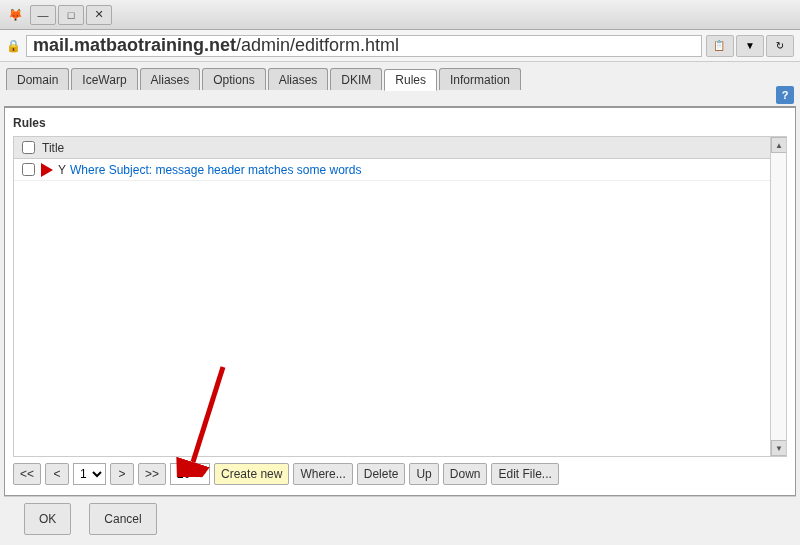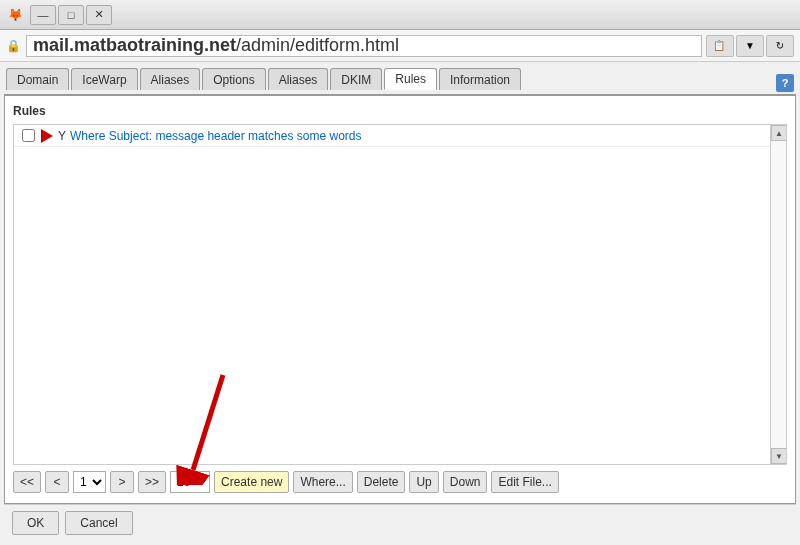--- a/index.html
+++ b/index.html
@@ -93,24 +93,24 @@
       background: #f0f0f0;
       padding: 4px;
       height: calc(545px - 30px - 32px);
       display: flex;
       flex-direction: column;
     }
 
     
     .tabs {
       display: flex;
-      align-items: flex-start;
+      align-items: flex-end;
       border-bottom: 1px solid #999;
       background: #f0f0f0;
-      padding: 2px 2px 4px 2px;
+      padding: 2px 2px 16px 2px;
       gap: 2px;
       position: relative;
     }
     .tab {
       padding: 3px 10px;
       border: 1px solid #999;
       border-bottom: none;
       background: #ddd;
       cursor: pointer;
       font-size: 12px;
@@ -299,28 +299,29 @@
 
     
     .footer {
       display: flex;
       padding: 6px 8px;
       gap: 6px;
       background: #f0f0f0;
       border-top: 1px solid #ccc;
     }
     .footer-btn {
-      height: 24px;
+      height: 32px;
       padding: 0 14px;
       background: #e8e8e8;
       border: 1px solid #aaa;
       border-radius: 2px;
       cursor: pointer;
       font-size: 12px;
       color: #333;
+      margin-left: 12px;
     }
 
     .address-display {
       flex: 1;
       height: 22px;
       border: 1px solid #bbb;
       background: white;
       padding: 0 6px;
       font-size: 18px;
       color: #333;
@@ -365,20 +366,26 @@
     <div class="tab active">Rules</div>
     <div class="tab">Information</div>
     <button class="help-btn">?</button>
   </div>
 
   <div class="panel">
     <div class="panel-title">Rules</div>
 
     <div class="rules-table" style="position:relative;">
 
+      <div class="table-header">
+        <div class="header-checkbox">
+          <input type="checkbox" style="width: 13px; height: 13px;">
+        </div>
+        <div class="header-col">Title</div>
+      </div>
 
       <div class="table-body">
 
         <div class="table-row">
           <div class="row-checkbox">
             <input type="checkbox" style="width: 13px; height: 13px;">
           </div>
           <div class="row-arrow">
             <div class="arrow-right"></div>
           </div>

